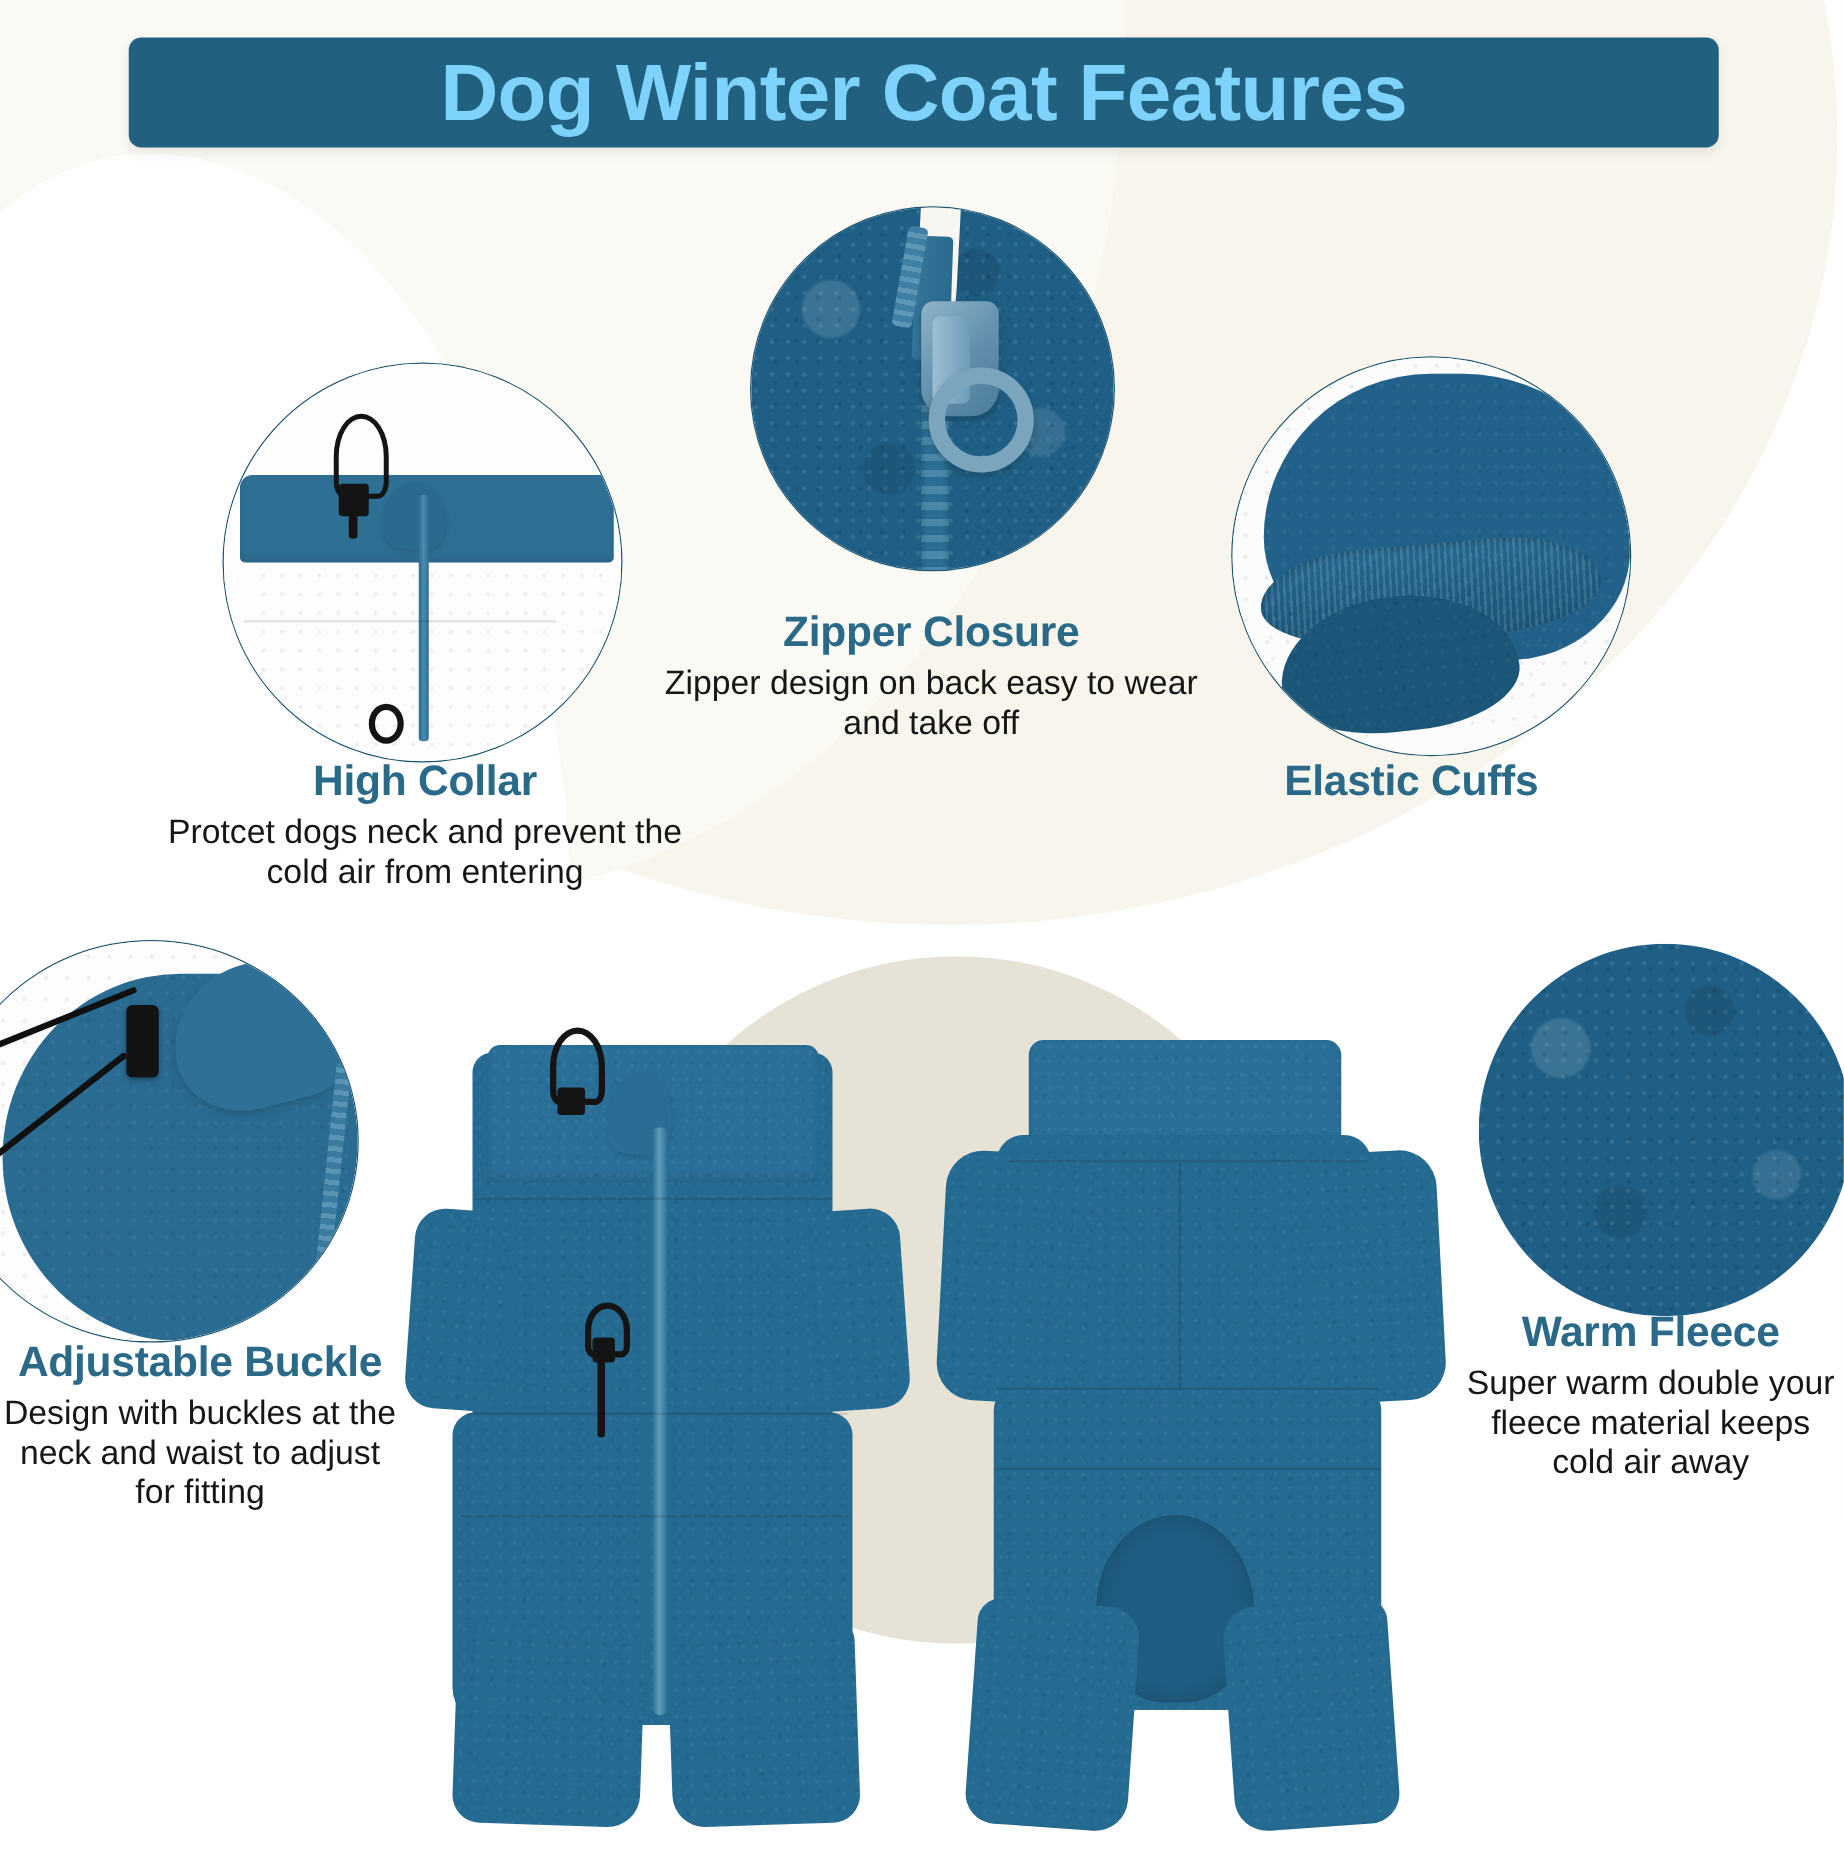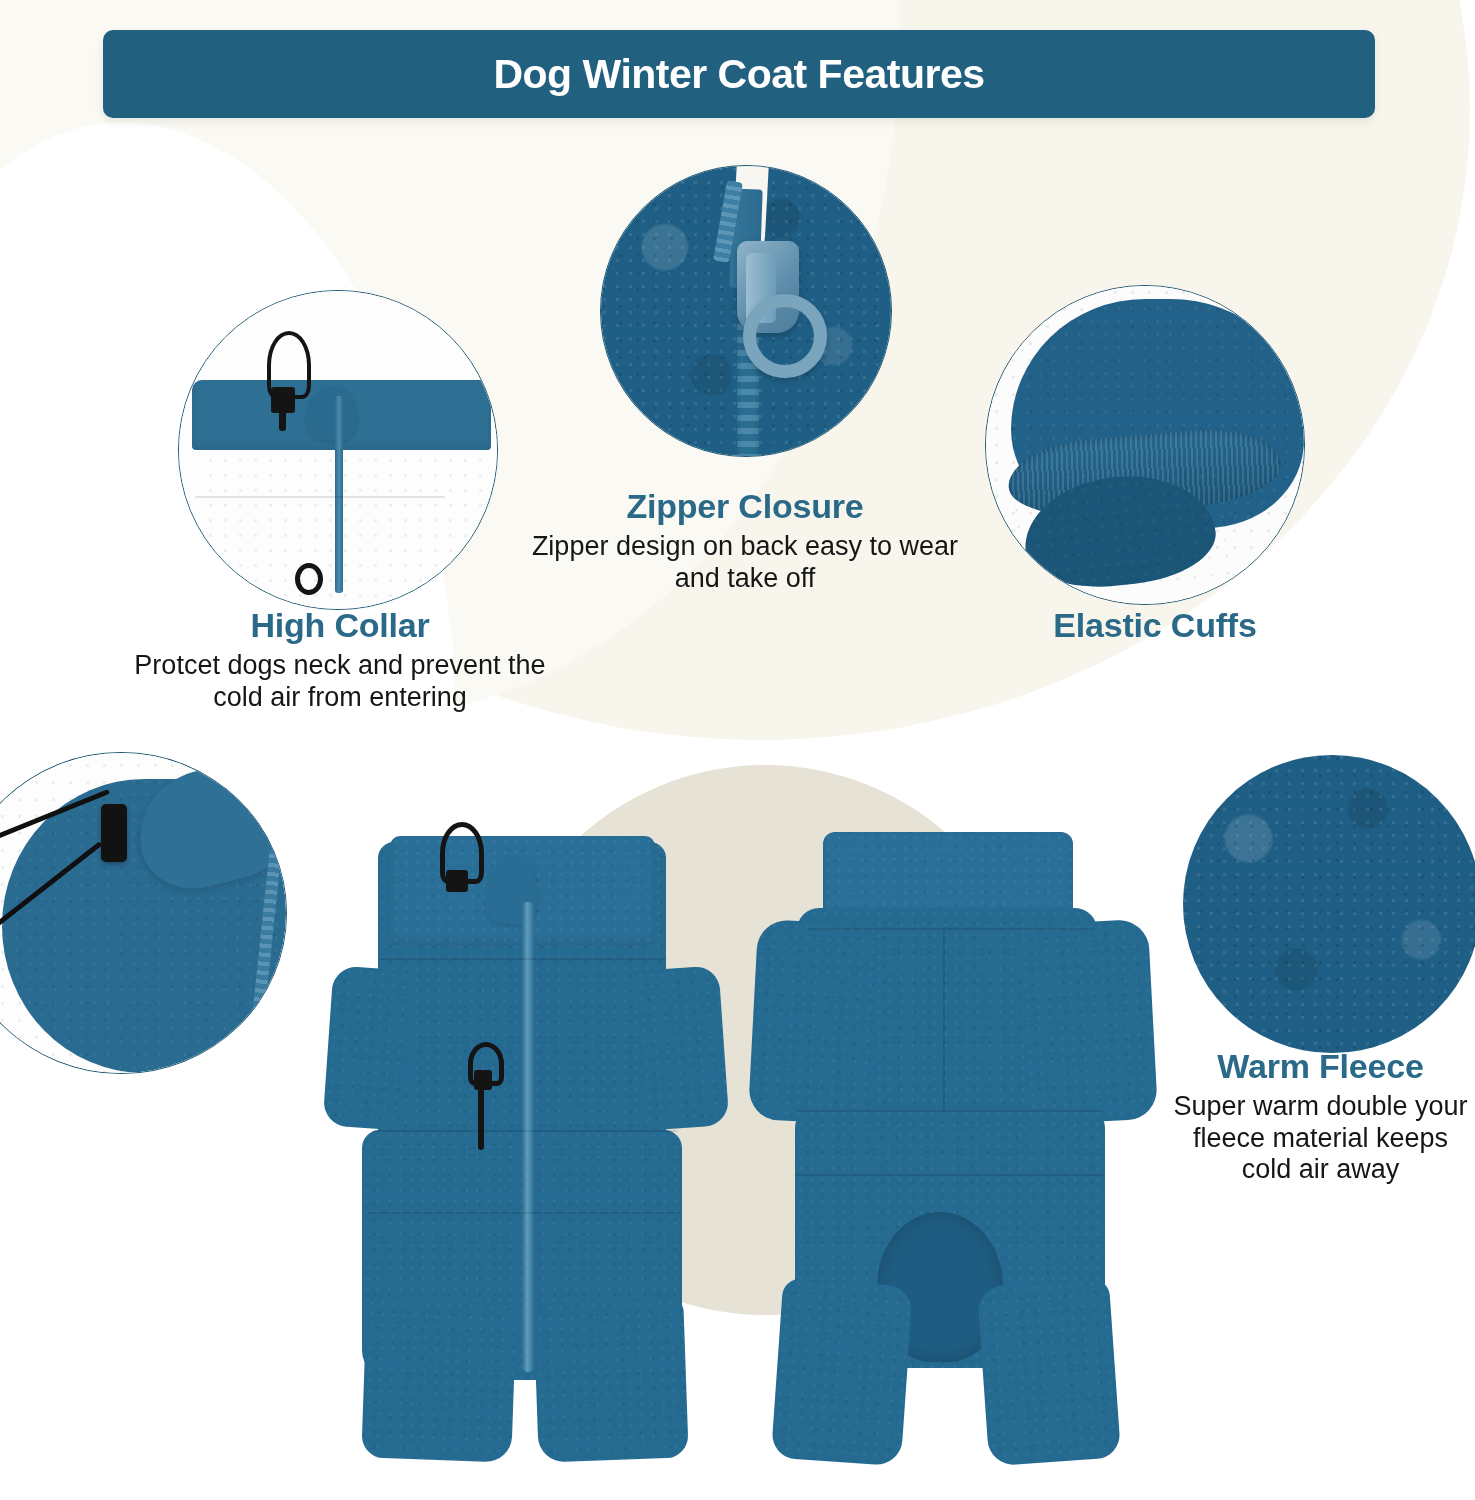--- a/index.html
+++ b/index.html
@@ -32,21 +32,21 @@
   }
 
   
   .banner{
     position:absolute;left:103px;top:30px;width:1272px;height:88px;
     background:#22607f;border-radius:10px;
     display:flex;align-items:center;justify-content:center;
     box-shadow:0 4px 10px rgba(0,0,0,.08);
   }
   .banner-title{
-    color:#ffffff;font-size:41px;font-weight:bold;
+    color:#7dd3fc;font-size:64px;font-weight:bold;
     letter-spacing:-.5px;line-height:1;
     font-family:"Liberation Sans","DejaVu Sans",sans-serif;
     white-space:nowrap;
   }
 
   
   .photo{
     position:absolute;border-radius:50%;
     border:1.5px solid #1d5570;
     overflow:hidden;
@@ -280,21 +280,21 @@
   <div class="label" style="left:110px;top:607px;width:460px;">
     <h3>High Collar</h3>
     <p>Protcet dogs neck and prevent the cold air from entering</p>
   </div>
 
   <div class="label" style="left:520px;top:488px;width:450px;">
     <h3>Zipper Closure</h3>
     <p>Zipper design on back easy to wear and take off</p>
   </div>
 
-  <div class="label" style="left:930px;top:607px;width:450px;">
+  <div class="label" style="left:904px;top:607px;width:450px;">
     <h3>Elastic Cuffs</h3>
   </div>
 
   <div class="photo" style="left:-45px;top:752px;width:330px;height:320px;">
     <div style="position:absolute;inset:0;background:#fdfdfd;"></div>
     <div class="ab-fabric">
       <div class="fleece-tex" style="opacity:.5"></div>
     </div>
     <div class="ab-fold"></div>
     <div class="ab-zip"></div>
@@ -302,20 +302,24 @@
     <div class="ab-cord" style="left:14px;top:190px;width:166px;transform:rotate(-38deg);"></div>
     <div class="ab-lock"></div>
   </div>
 
   <div class="photo" style="left:1183px;top:755px;width:298px;height:298px;border:none;">
     <div class="fleece">
       <div class="fleece-tex"></div>
     </div>
   </div>
 
+  <div class="label" style="left:0px;top:1072px;width:320px;">
+    <h3>Adjustable Buckle</h3>
+    <p>Design with buckles at the neck and waist to adjust for fitting</p>
+  </div>
 
   <div class="label" style="left:1168px;top:1048px;width:305px;">
     <h3>Warm Fleece</h3>
     <p>Super warm double your fleece material keeps cold air away</p>
   </div>
 
   <div class="product" style="left:300px;top:830px;width:450px;height:640px;">
 
     <div class="suit-main" style="left:78px;top:12px;width:288px;height:430px;border-radius:16px 16px 26px 26px;">
       <div class="tex-soft"></div>

